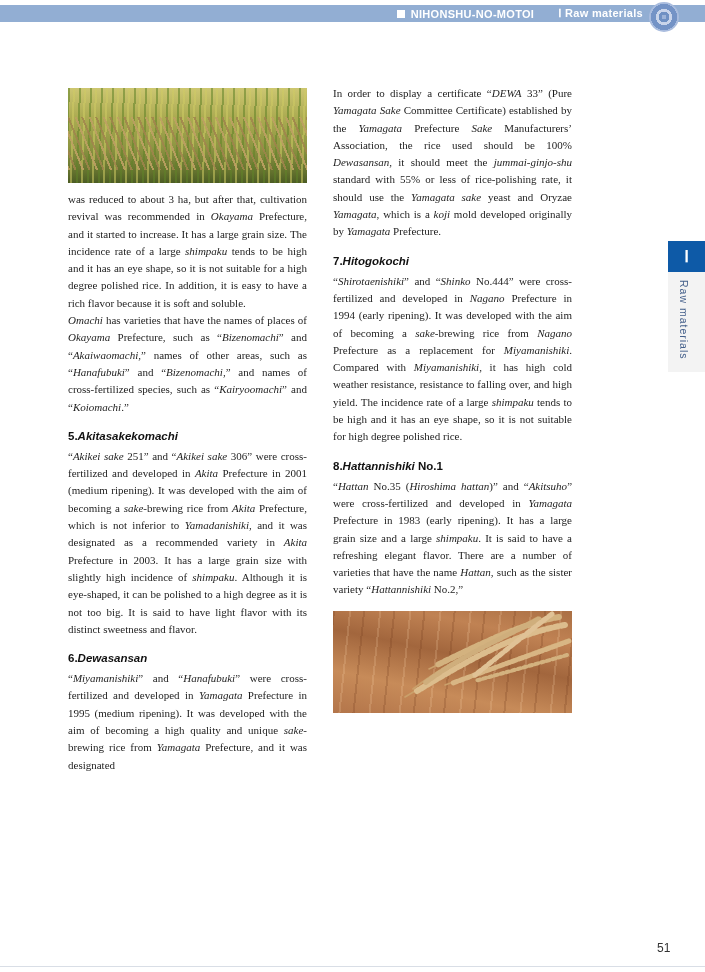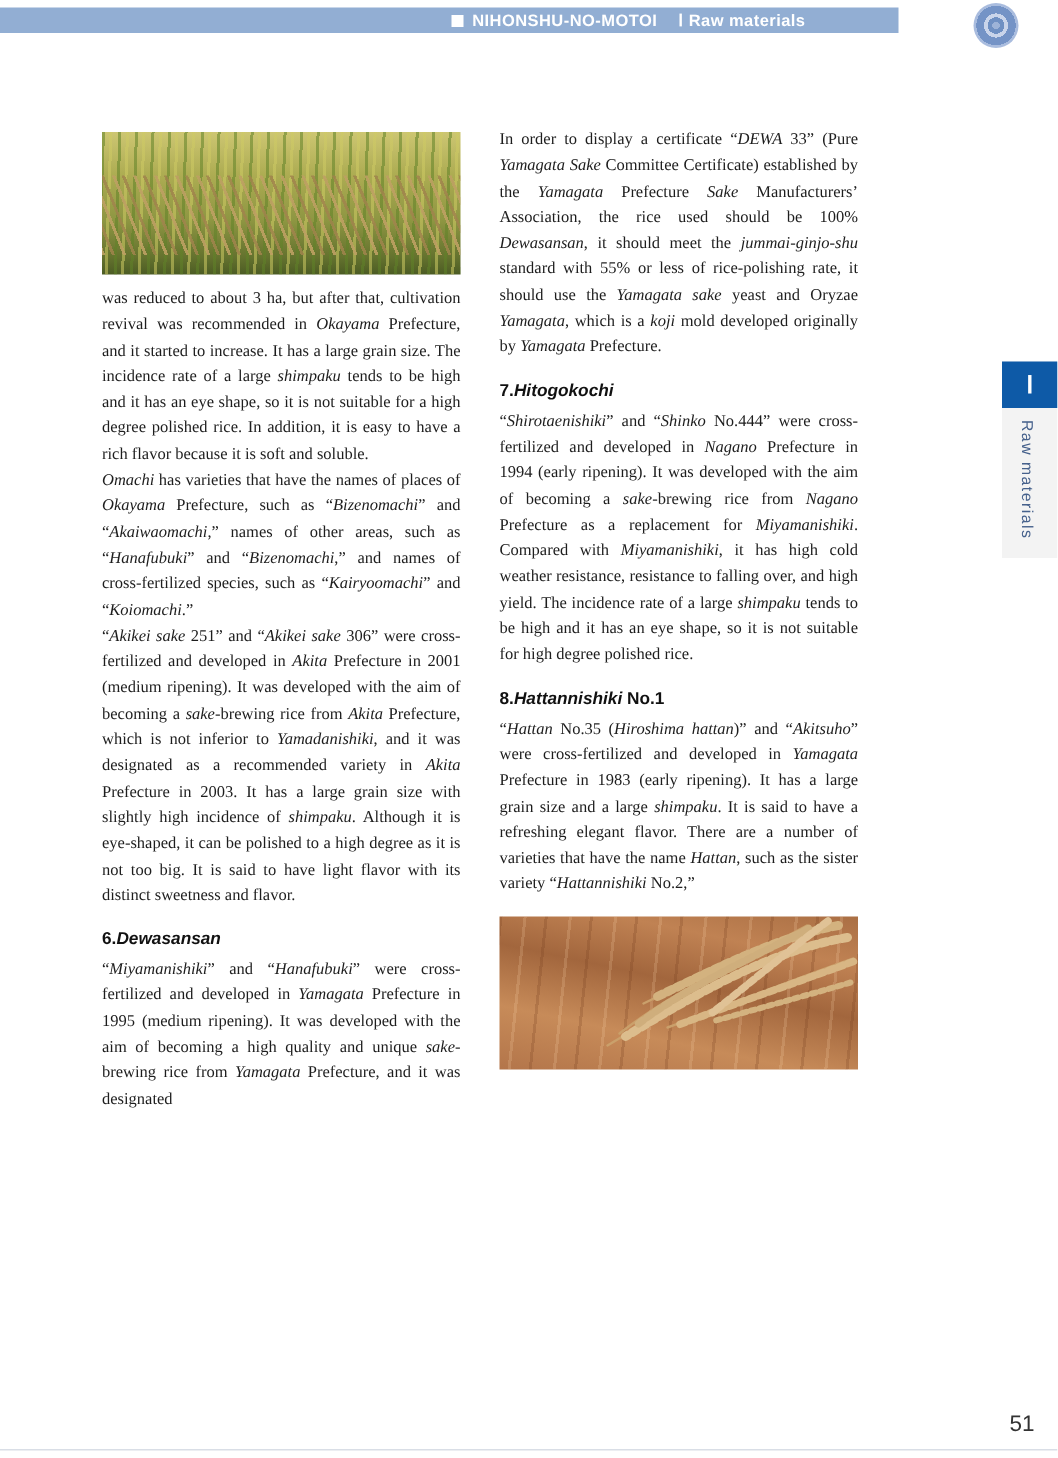--- a/index.html
+++ b/index.html
@@ -2,28 +2,28 @@
 <html><head>
 <meta charset="utf-8">
 <style>
   html,body{margin:0;padding:0;}
   body{
     width:705px;height:972px;position:relative;background:#ffffff;
     font-family:"Liberation Serif", serif;color:#1d1d1d;overflow:hidden;
   }
   
   .header-bar{
-    position:absolute;top:5px;left:0;width:599px;height:17px;
+    position:absolute;top:5px;left:0;width:705px;height:17px;
     background:#92aed3;display:flex;align-items:center;justify-content:flex-end;
     padding-right:62px;box-sizing:border-box;
     font-family:"Liberation Sans", sans-serif;font-weight:bold;font-size:11px;color:#ffffff;
   }
   .header-square{width:8px;height:8px;background:#ffffff;margin-right:6px;flex:0 0 auto;}
   .header-title{letter-spacing:.3px;}
-  .header-section{margin-left:14px;letter-spacing:.3px;}
+  .header-section{margin-left:24px;letter-spacing:.3px;}
   .target-icon{
     position:absolute;top:2px;left:649px;width:30px;height:30px;border-radius:50%;
     background:
       radial-gradient(circle at 50% 50%,
         #9db3d8 0 12%, #6f90c3 12% 26%, #c9d4ea 26% 38%,
         #7493c6 38% 62%, #a9bcde 62% 74%, #6f90c3 74% 100%);
   }
   
   .col{position:absolute;width:239px;text-align:justify;font-size:11px;line-height:17.3px;}
   .col-left{left:68px;top:88px;}
@@ -70,41 +70,42 @@
     display:flex;align-items:center;justify-content:center;
     color:#ffffff;font-family:"Liberation Serif", serif;font-weight:bold;font-size:16px;
   }
   .side-tab-label{
     position:absolute;left:678px;top:280px;writing-mode:vertical-rl;
     font-family:"Liberation Sans", sans-serif;font-size:10.5px;color:#46618c;letter-spacing:1px;
   }
   
   .page-number{
     position:absolute;left:657px;top:941px;
-    font-family:"Liberation Sans", sans-serif;font-size:15px;color:#333;margin-left:16px;
+    font-family:"Liberation Sans", sans-serif;font-size:12px;color:#333;
   }
   .bottom-rule{position:absolute;left:0;top:966px;width:705px;height:1px;background:#d9dee6;}
 </style>
 </head>
 <body>
 
 <div class="header-bar">
   <span class="header-square"></span>
   <span class="header-title">NIHONSHU-NO-MOTOI</span>
   <span class="header-section">Ⅰ Raw materials</span>
 </div>
 <div class="target-icon"></div>
 
 <div class="col col-left">
   <div class="photo-field">
     <div class="stalks"></div>
     <div class="ears"></div>
   </div>
   <p>was reduced to about 3 ha, but after that, cultivation revival was recommended in <i>Okayama</i> Prefecture, and it started to increase. It has a large grain size. The incidence rate of a large <i>shimpaku</i> tends to be high and it has an eye shape, so it is not suitable for a high degree polished rice. In addition, it is easy to have a rich flavor because it is soft and soluble.</p>
   <p><i>Omachi</i> has varieties that have the names of places of <i>Okayama</i> Prefecture, such as “<i>Bizenomachi</i>” and “<i>Akaiwaomachi</i>,” names of other areas, such as “<i>Hanafubuki</i>” and “<i>Bizenomachi</i>,” and names of cross-fertilized species, such as “<i>Kairyoomachi</i>” and “<i>Koiomachi</i>.”</p>
+  <h3 class="sec">5.<i>Akitasakekomachi</i></h3>
   <p>“<i>Akikei sake</i> 251” and “<i>Akikei sake</i> 306” were cross-fertilized and developed in <i>Akita</i> Prefecture in 2001 (medium ripening). It was developed with the aim of becoming a <i>sake</i>-brewing rice from <i>Akita</i> Prefecture, which is not inferior to <i>Yamadanishiki</i>, and it was designated as a recommended variety in <i>Akita</i> Prefecture in 2003. It has a large grain size with slightly high incidence of <i>shimpaku</i>. Although it is eye-shaped, it can be polished to a high degree as it is not too big. It is said to have light flavor with its distinct sweetness and flavor.</p>
   <h3 class="sec">6.<i>Dewasansan</i></h3>
   <p>“<i>Miyamanishiki</i>” and “<i>Hanafubuki</i>” were cross-fertilized and developed in <i>Yamagata</i> Prefecture in 1995 (medium ripening). It was developed with the aim of becoming a high quality and unique <i>sake</i>-brewing rice from <i>Yamagata</i> Prefecture, and it was designated</p>
 </div>
 
 <div class="col col-right">
   <p>In order to display a certificate “<i>DEWA</i> 33” (Pure <i>Yamagata Sake</i> Committee Certificate) established by the <i>Yamagata</i> Prefecture <i>Sake</i> Manufacturers’ Association, the rice used should be 100% <i>Dewasansan</i>, it should meet the <i>jummai-ginjo-shu</i> standard with 55% or less of rice-polishing rate, it should use the <i>Yamagata sake</i> yeast and Oryzae <i>Yamagata</i>, which is a <i>koji</i> mold developed originally by <i>Yamagata</i> Prefecture.</p>
   <h3 class="sec">7.<i>Hitogokochi</i></h3>
   <p>“<i>Shirotaenishiki</i>” and “<i>Shinko</i> No.444” were cross-fertilized and developed in <i>Nagano</i> Prefecture in 1994 (early ripening). It was developed with the aim of becoming a <i>sake</i>-brewing rice from <i>Nagano</i> Prefecture as a replacement for <i>Miyamanishiki</i>. Compared with <i>Miyamanishiki</i>, it has high cold weather resistance, resistance to falling over, and high yield. The incidence rate of a large <i>shimpaku</i> tends to be high and it has an eye shape, so it is not suitable for high degree polished rice.</p>
   <h3 class="sec">8.<i>Hattannishiki</i> No.1</h3>

